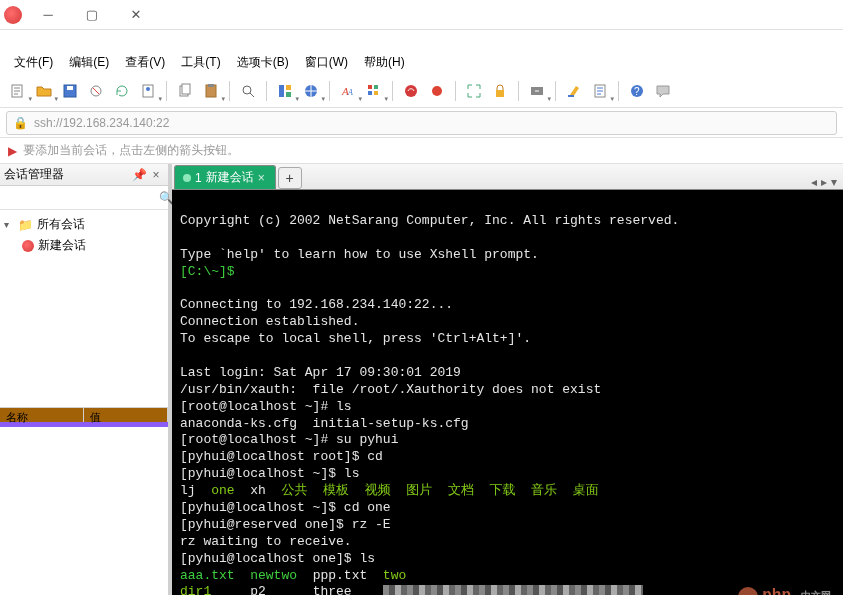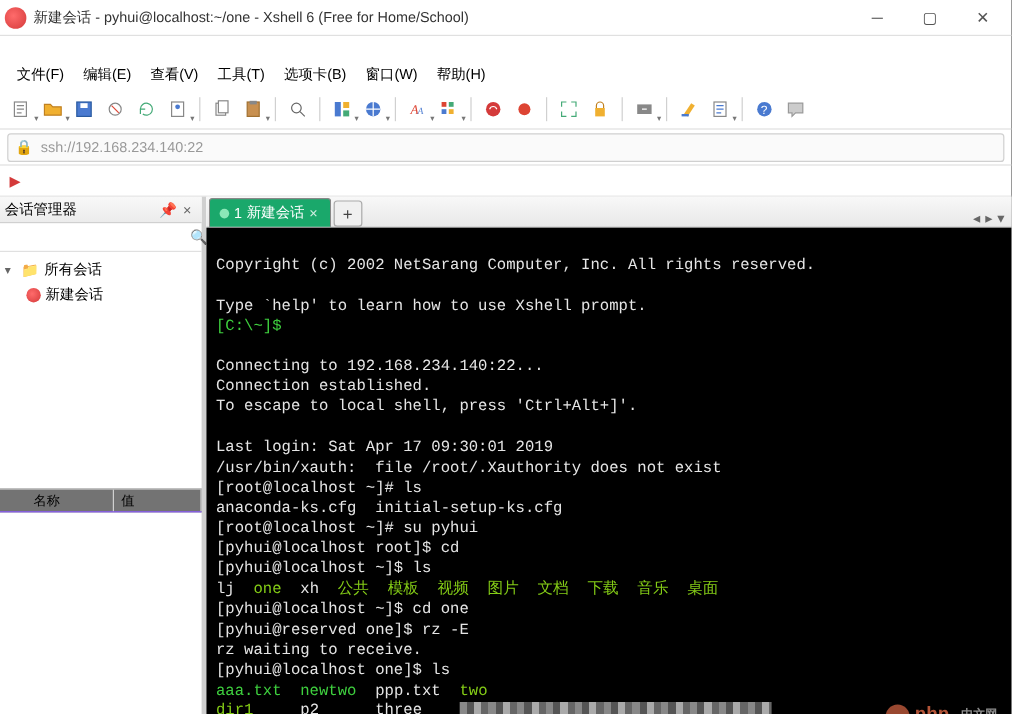--- a/index.html
+++ b/index.html
@@ -28,21 +28,21 @@
 .side-head .pin, .side-head .close { width: 16px; text-align: center; color: #666; cursor: pointer; }
 .side-search { height: 24px; border-bottom: 1px solid #e0e0e0; display: flex; align-items: center; padding: 0 4px; }
 .side-search input { border: none; outline: none; flex: 1; font-size: 12px; }
 .side-search .mag { color: #888; }
 .tree { flex: 1; padding: 4px; font-size: 12px; overflow: auto; }
 .tree-row { display: flex; align-items: center; gap: 4px; padding: 2px 0; cursor: pointer; }
 .tree-row .tw { width: 10px; color: #666; font-size: 10px; }
 .tree-row .folder { color: #f0b030; }
 .tree-row .session-icon { width: 12px; height: 12px; background: radial-gradient(circle at 40% 40%, #ff6b6b, #d43a3a); border-radius: 50%; }
 .tree-row.child { padding-left: 18px; }
-.side-cols { display: flex; border-top: 1px solid #d0d0d0; border-bottom: 1px solid #8b5cf6; font-size: 11px; background: #737373; height: 20px; padding-left: 22px; }
+.side-cols { display: flex; border-top: 1px solid #d0d0d0; border-bottom: 5px solid #8b5cf6; font-size: 11px; background: #a16207; height: 20px; }
 .side-cols div { flex: 1; padding: 2px 6px; border-right: 1px solid #d0d0d0; }
 .content { flex: 1; display: flex; flex-direction: column; background: #fff; }
 .tabbar { height: 26px; display: flex; align-items: flex-end; background: linear-gradient(#f8f8f8,#e8e8e8); border-bottom: 1px solid #888; padding-left: 2px; position: relative; }
 .tab { height: 24px; display: flex; align-items: center; gap: 4px; padding: 0 10px 0 8px; font-size: 12px; border: 1px solid #888; border-bottom: none; border-radius: 3px 3px 0 0; margin-right: 2px; cursor: pointer; }
 .tab.active { background: #1aa86b; color: #fff; }
 .tab .dot { width: 8px; height: 8px; background: #8ce8b8; border-radius: 50%; }
 .tab .tclose { font-size: 12px; opacity: .8; }
 .tab-add { width: 24px; height: 22px; border: 1px solid #aaa; border-radius: 3px; display: flex; align-items: center; justify-content: center; font-size: 14px; color: #444; background: #f0f0f0; cursor: pointer; }
 .tab-nav { margin-left: auto; display: flex; align-items: center; gap: 4px; padding-right: 6px; color: #666; }
 .terminal { flex: 1; background: #000; color: #ccc; font-family: Consolas, "Courier New", monospace; font-size: 13px; padding: 6px 8px; line-height: 1.3; white-space: pre; overflow: hidden; position: relative; }
@@ -52,21 +52,20 @@
 .pixelate { display: inline-block; width: 260px; height: 14px; background: repeating-linear-gradient(90deg,#888 0 6px,#555 6px 12px,#aaa 12px 18px,#666 18px 24px); filter: blur(0.5px); vertical-align: text-bottom; }
 .watermark { position: absolute; right: 12px; bottom: 8px; font-size: 16px; font-weight: bold; color: rgba(255,120,80,.7); display: flex; align-items: center; gap: 4px; }
 .watermark .circ { width: 20px; height: 20px; background: rgba(255,120,80,.6); border-radius: 50%; }
 .watermark .sub { font-size: 10px; color: rgba(200,200,200,.7); margin-left: 6px; }
 </style>
 </head>
 <body>
 
 <div class="titlebar">
   <div class="app-icon"></div>
-  <div class="title-text">新建会话 - pyhui@localhost:~/one - Xshell 6 (Free for Home/School)</div>
   <div class="win-btns">
     <div class="win-btn">─</div>
     <div class="win-btn">▢</div>
     <div class="win-btn">✕</div>
   </div>
 </div>
 
 <div class="menubar">
   <span class="menu-item">文件(F)</span>
   <span class="menu-item">编辑(E)</span>
@@ -232,20 +231,21 @@
 
 <div class="addressbar">
   <div class="address-input">
     <span class="lock-icon">🔒</span>
     <span>ssh://192.168.234.140:22</span>
   </div>
 </div>
 
 <div class="hintbar">
   <span class="flag-icon">▶</span>
+  <span>要添加当前会话，点击左侧的箭头按钮。</span>
 </div>
 
 <div class="main-row">
 
   <div class="sidebar">
     <div class="side-head">
       <span class="label">会话管理器</span>
       <span class="pin">📌</span>
       <span class="close">×</span>
     </div>

